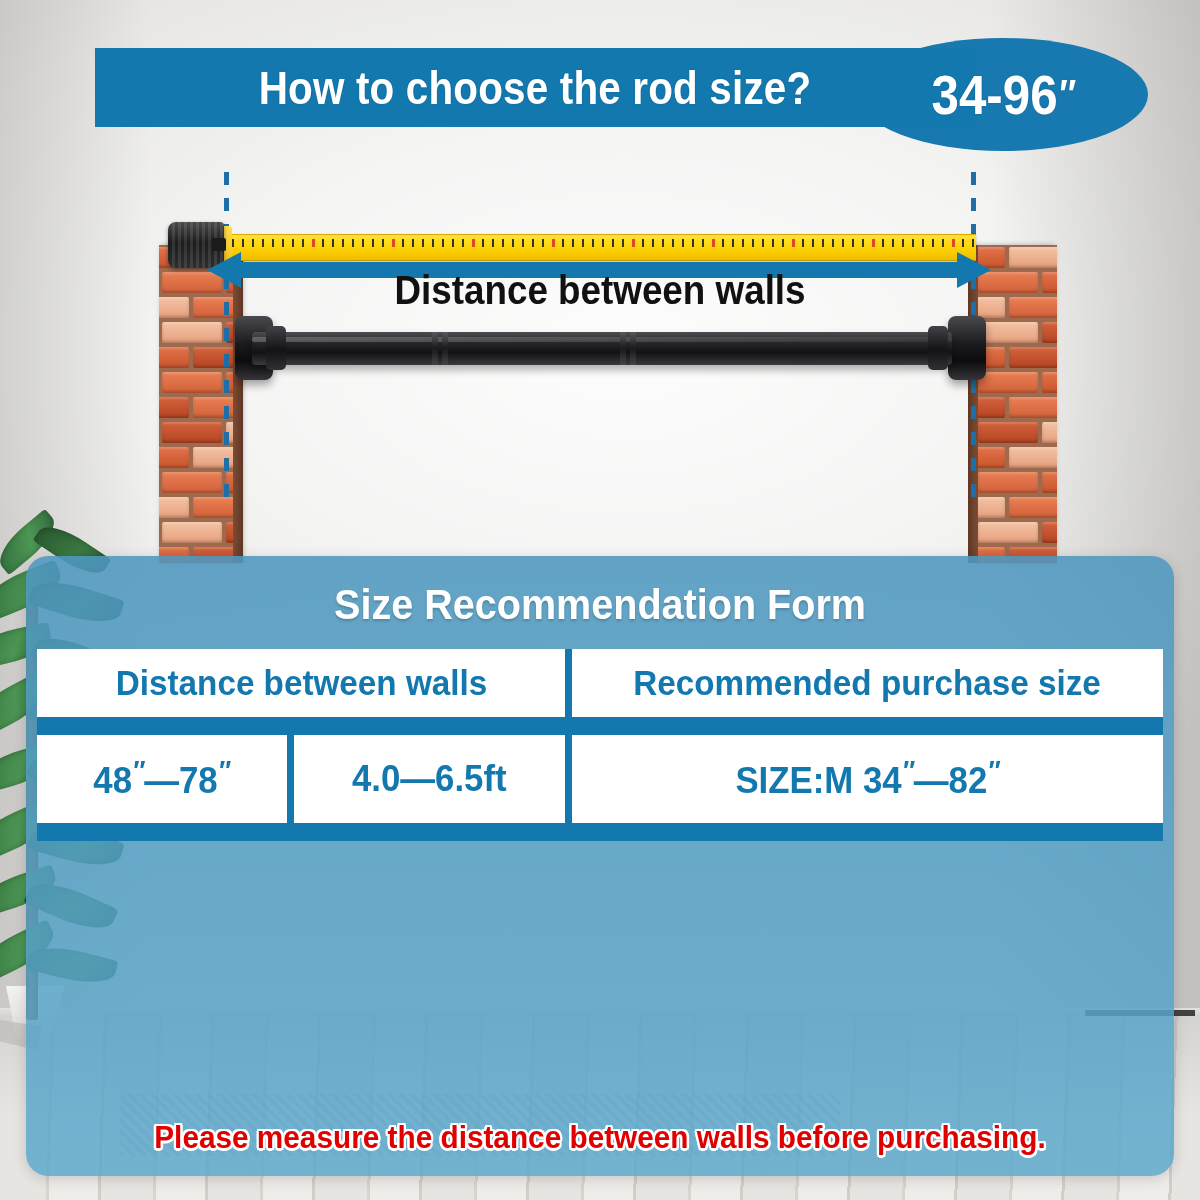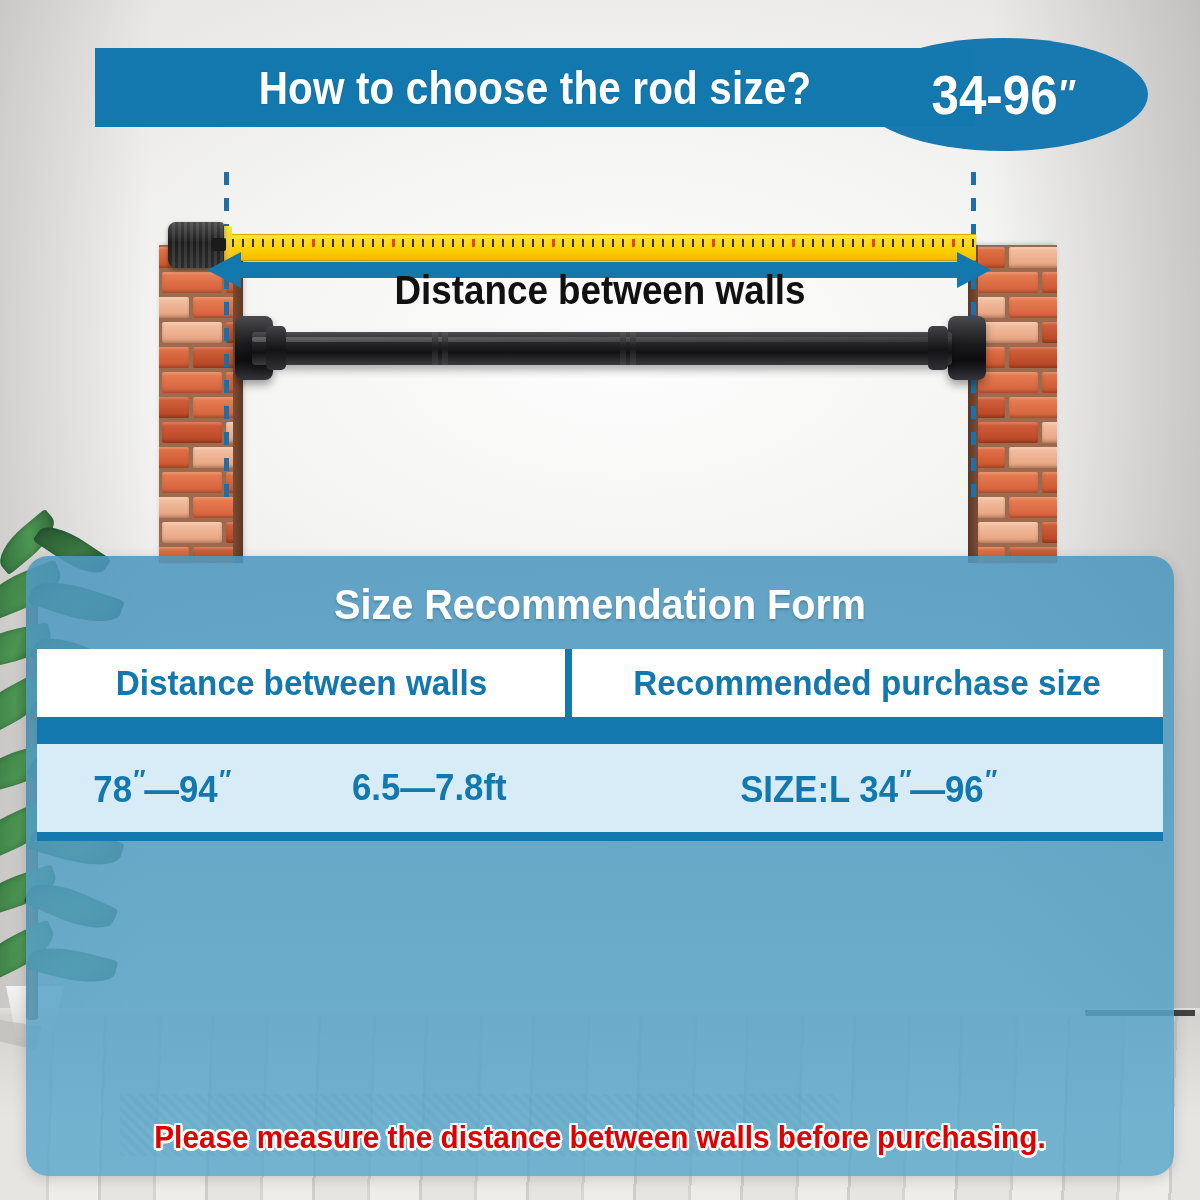--- a/index.html
+++ b/index.html
@@ -456,30 +456,30 @@
           <td colspan="3" class="c1"><span class="thspan">Distance between walls</span></td>
           <td class="vline"></td>
           <td class="c3"><span class="thspan">Recommended purchase size</span></td>
         </tr>
         <tr>
           <td class="sep-h" colspan="5"></td>
         </tr>
         <tr>
           <td class="sep-h" colspan="5"></td>
         </tr>
+        <tr class="data-row">
+          <td class="c1"><span class="cellspan">48<span class="pr">″</span>—78<span class="pr">″</span></span></td>
+          <td class="vline"></td>
+          <td class="c2"><span class="cellspan">4.0—6.5ft</span></td>
+          <td class="vline"></td>
+          <td class="c3"><span class="cellspan">SIZE:M 34<span class="pr">″</span>—82<span class="pr">″</span></span></td>
+        </tr>
         <tr>
           <td class="sep-h" colspan="5"></td>
         </tr>
-        <tr class="data-row hl">
-          <td class="c1"><span class="cellspan">78<span class="pr">″</span>—94<span class="pr">″</span></span></td>
-          <td class="vline"></td>
-          <td class="c2"><span class="cellspan">6.5—7.8ft</span></td>
-          <td class="vline"></td>
-          <td class="c3"><span class="cellspan">SIZE:L 34<span class="pr">″</span>—96<span class="pr">″</span></span></td>
-        </tr>
         <tr>
           <td class="sep-h" colspan="5"></td>
         </tr>
       </tbody>
   </table>
 
   <div class="footer-warn">Please measure the distance between walls before purchasing.</div>
 
 </div>
 

